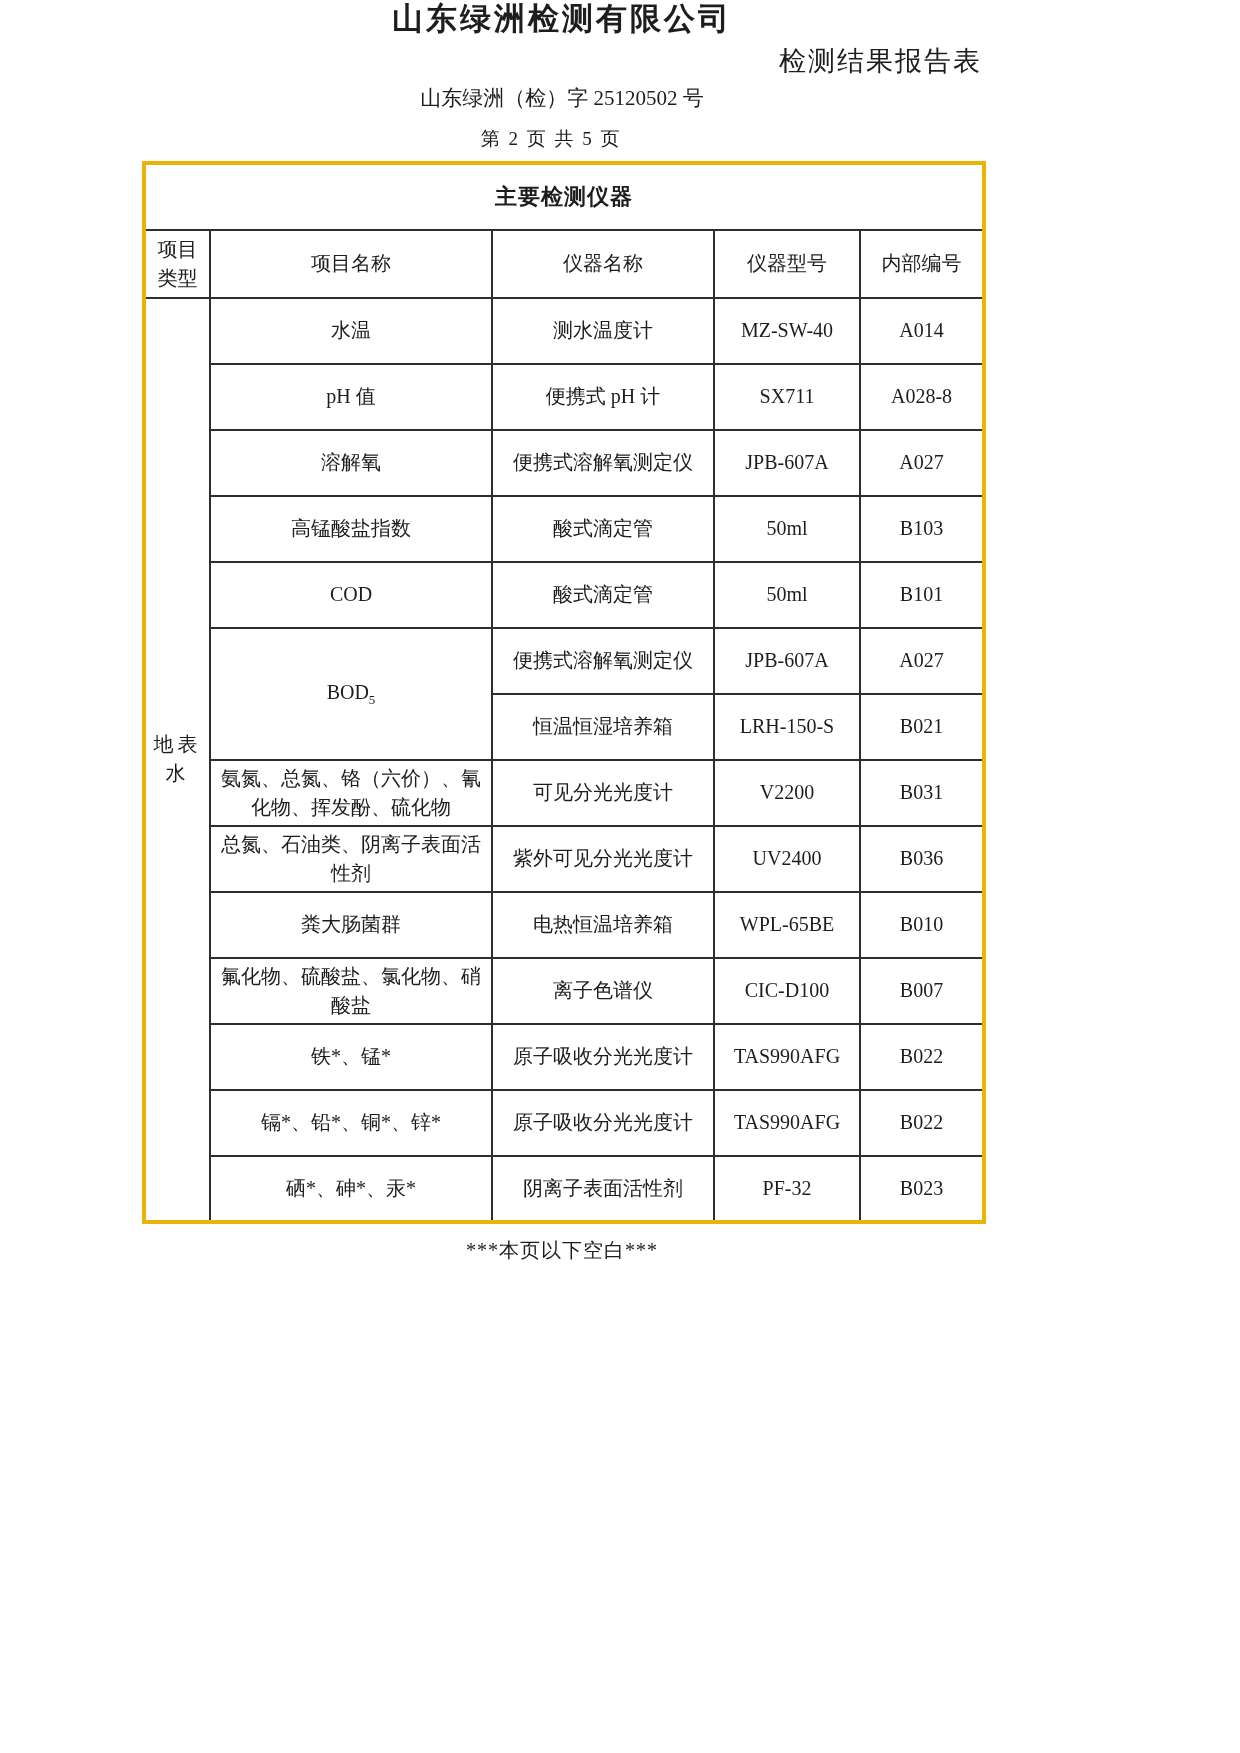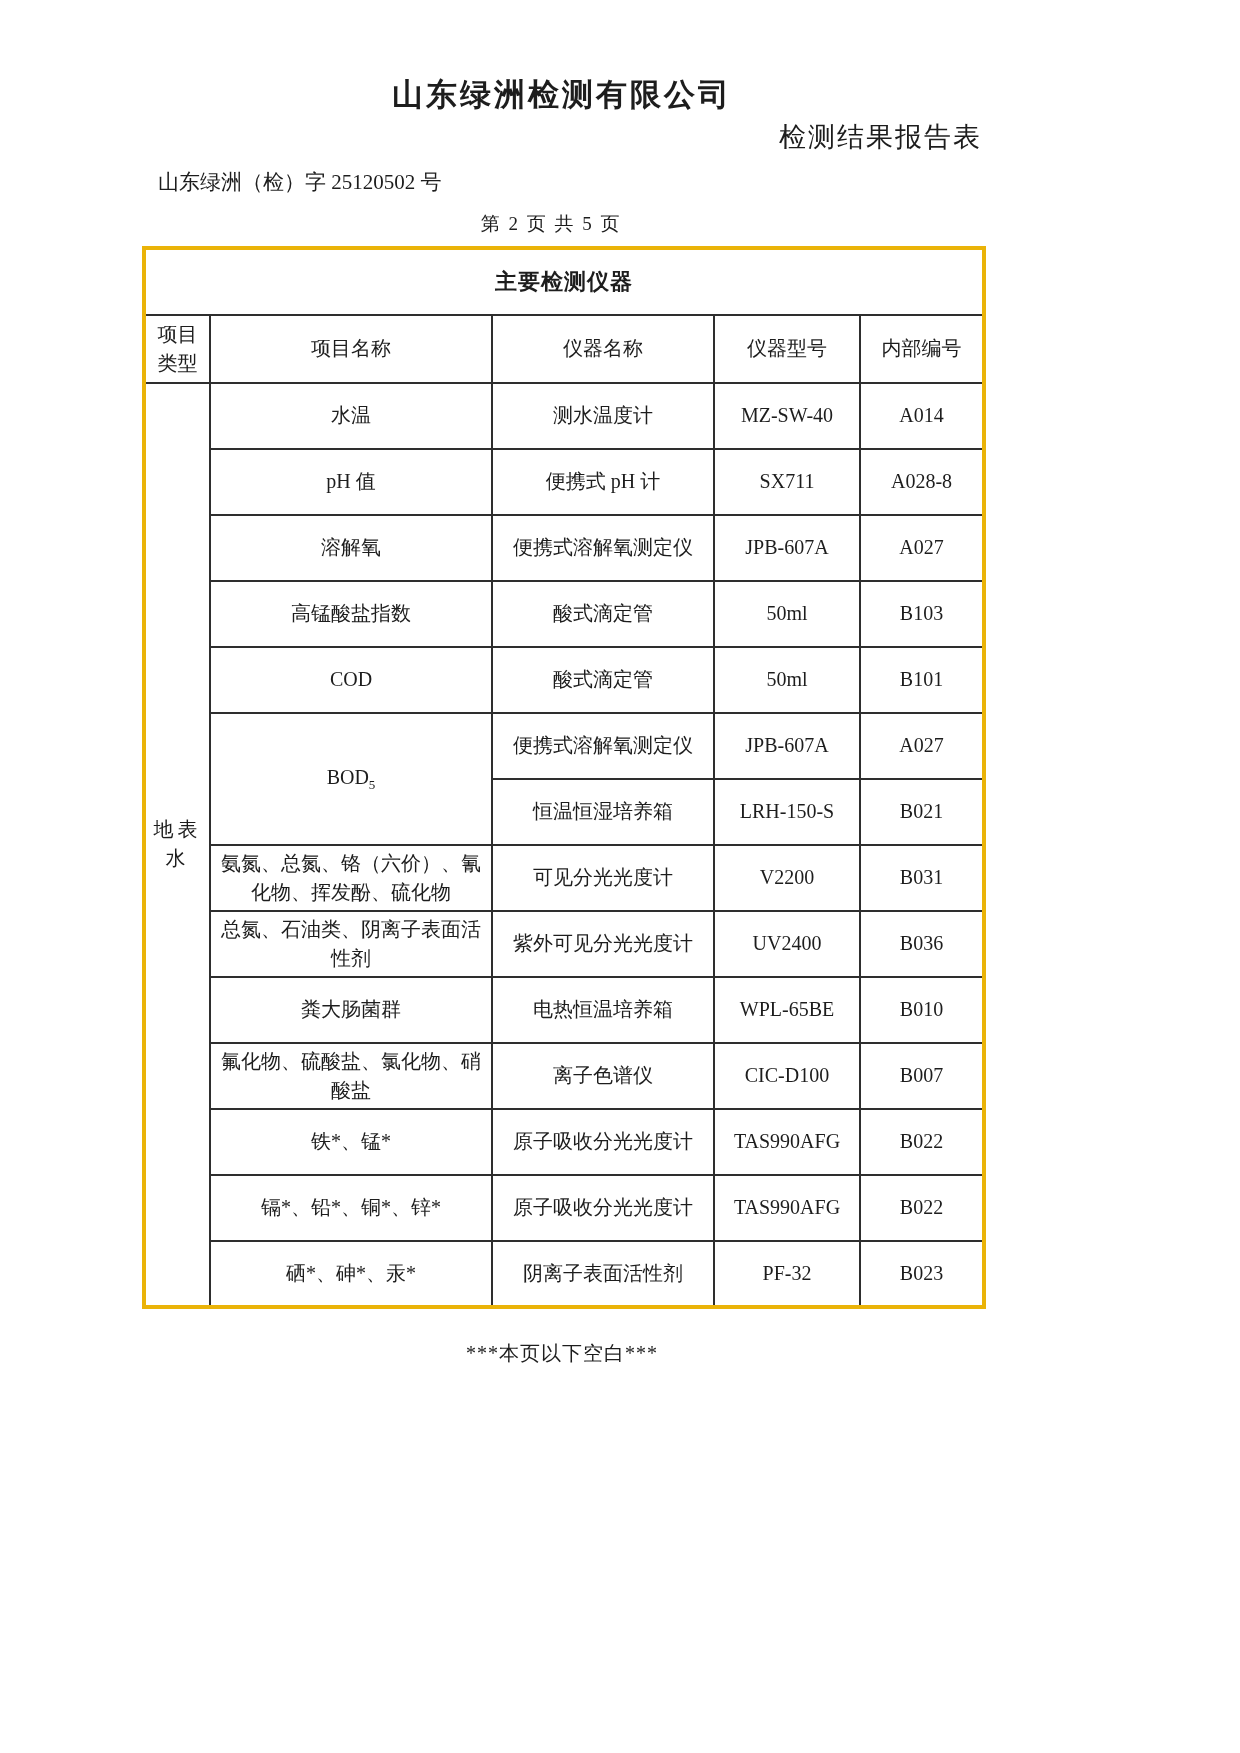--- a/index.html
+++ b/index.html
@@ -9,21 +9,20 @@
   }
   body {
     width: 1240px;
     height: 1753px;
     font-family: "Liberation Serif", "DejaVu Serif", serif;
     color: #1d1d1d;
     position: relative;
     overflow: hidden;
   }
   .sheet {
-    padding-top: 76px;
   }
   .wrap {
     width: 840px;
     margin-left: 142px;
   }
   .company-title {
     font-size: 31px;
     font-weight: 700;
     text-align: center;
     letter-spacing: 3px;
@@ -33,21 +32,22 @@
   .report-title {
     font-size: 27px;
     font-weight: 400;
     text-align: right;
     letter-spacing: 2px;
     margin: 0 0 7px 0;
     line-height: 1.2;
   }
   .doc-number {
     font-size: 21px;
-    margin: 16px;
+    text-align: center;
+    margin: 8px;
     line-height: 1.2;
   }
   .page-indicator {
     text-align: center;
     font-size: 19px;
     margin: 15px 22px 9px 0;
     letter-spacing: 2px;
   }
   table.inst-table {
     border-collapse: collapse;
@@ -81,21 +81,21 @@
     letter-spacing: 4px;
     line-height: 1.9;
     padding: 2px 4px;
   }
   .name-cell sub {
     font-size: 13px;
   }
   .footer-note {
     text-align: center;
     font-size: 20px;
-    margin-top: 31px;
+    margin-top: 13px;
     letter-spacing: 1px;
   }
 </style>
 </head>
 <body>
 
 <div class="sheet">
   <div class="wrap">
 
     <h1 class="company-title">山东绿洲检测有限公司</h1>

